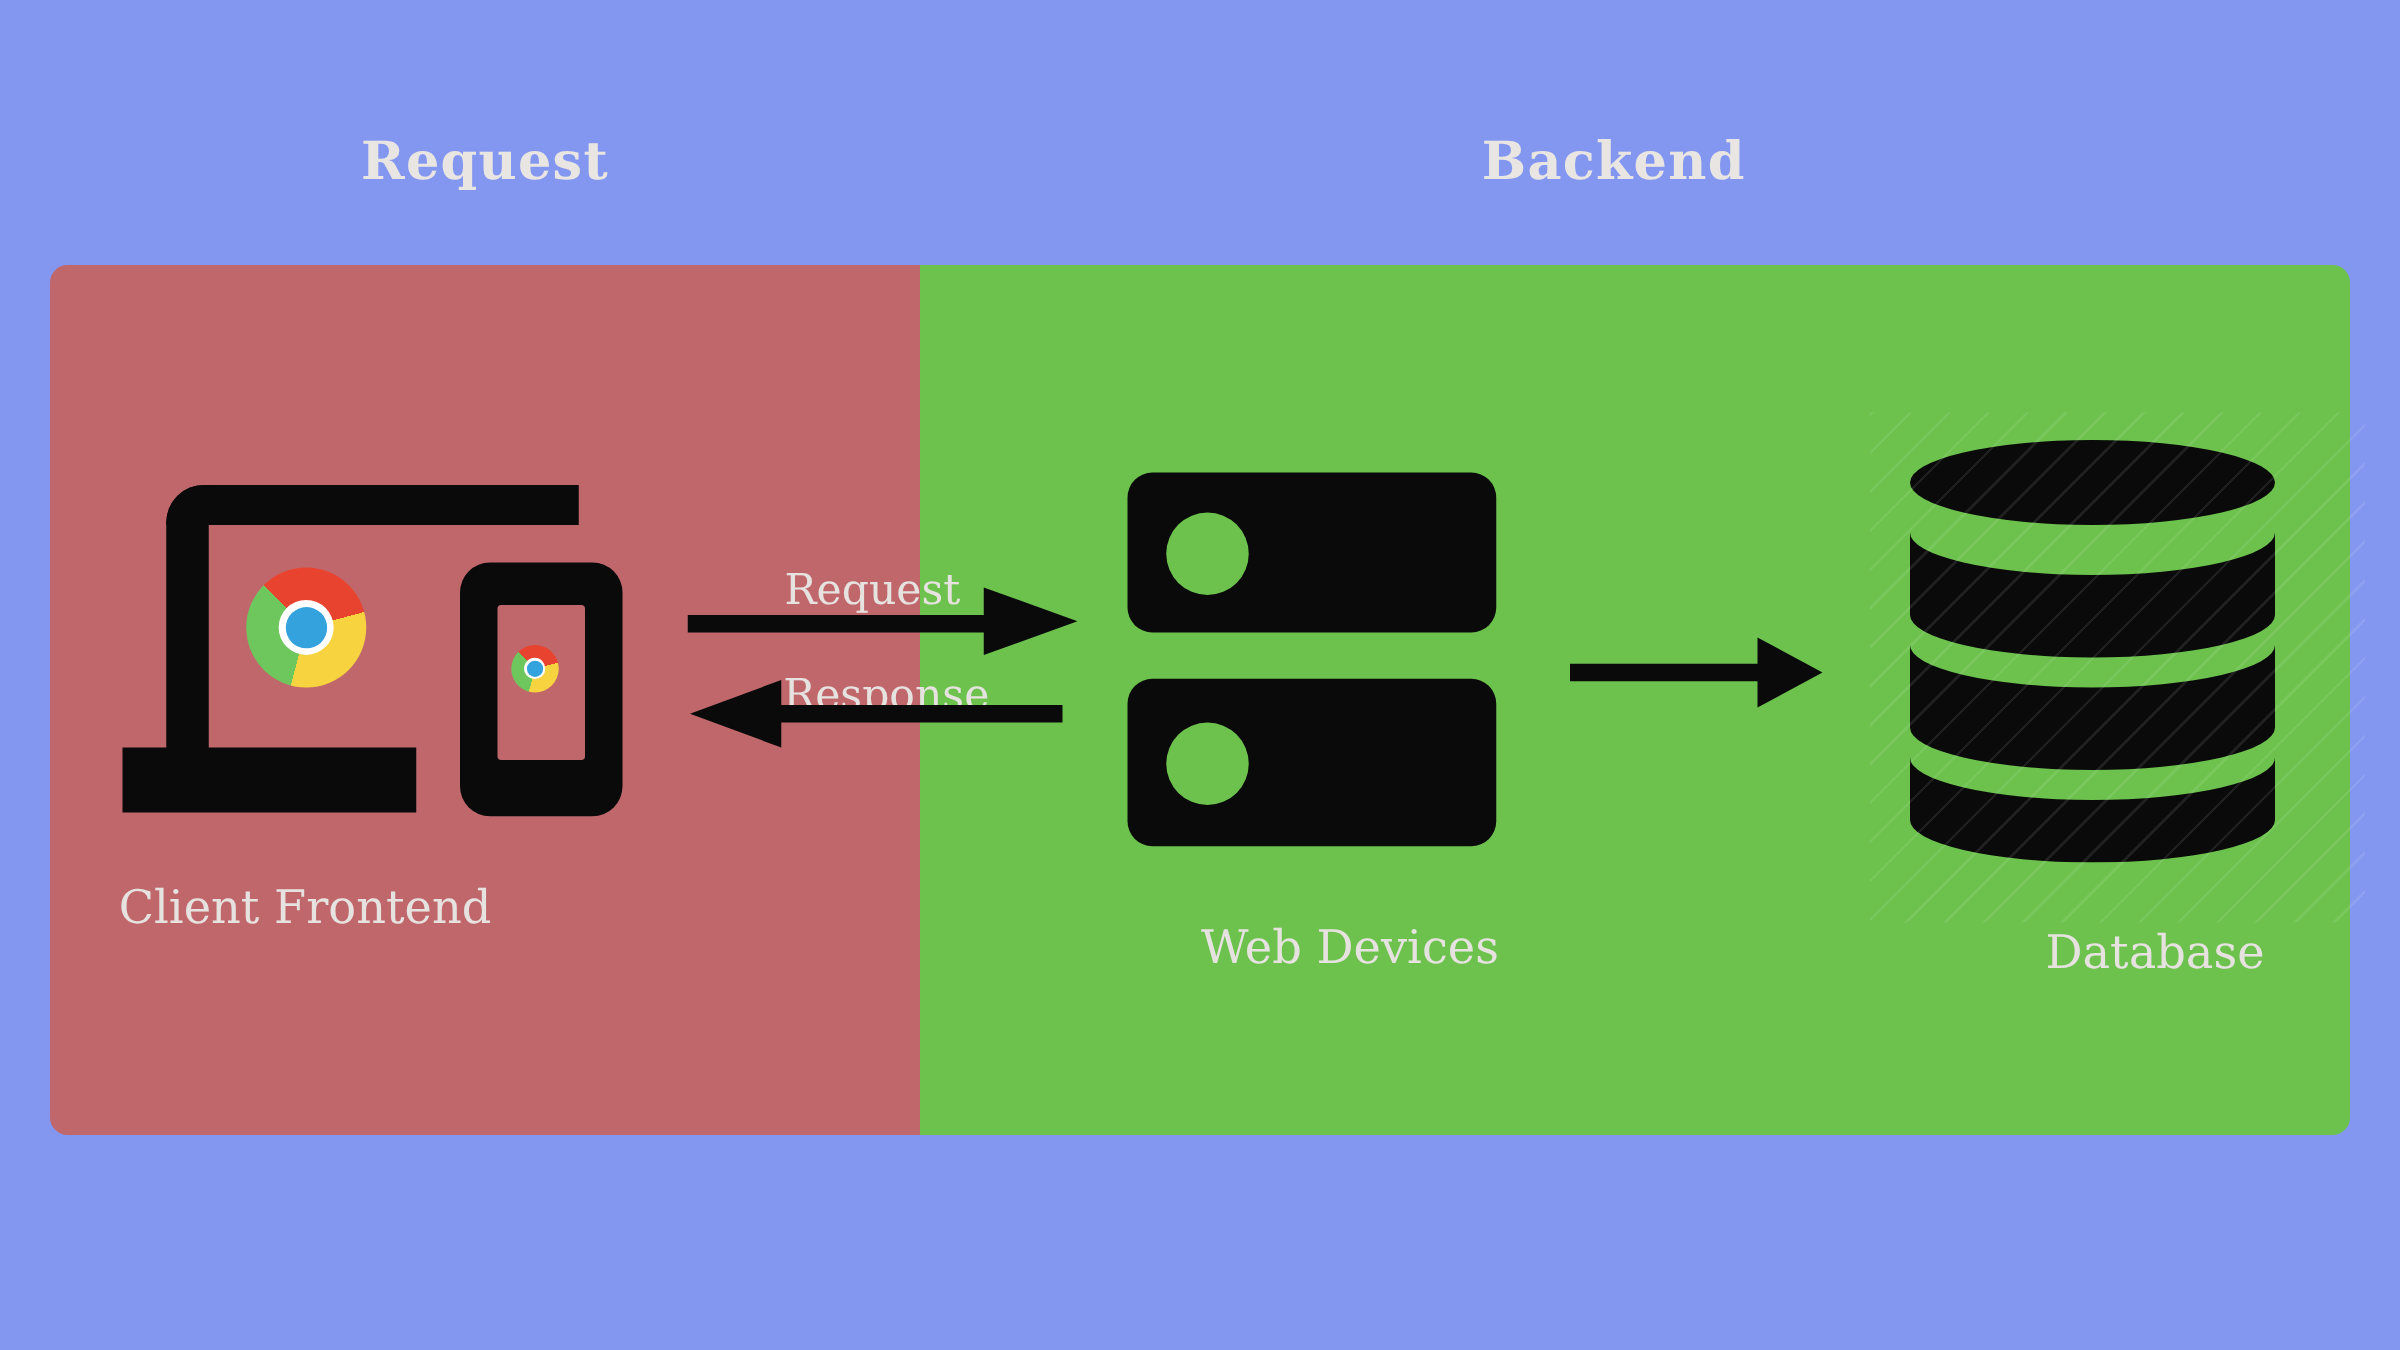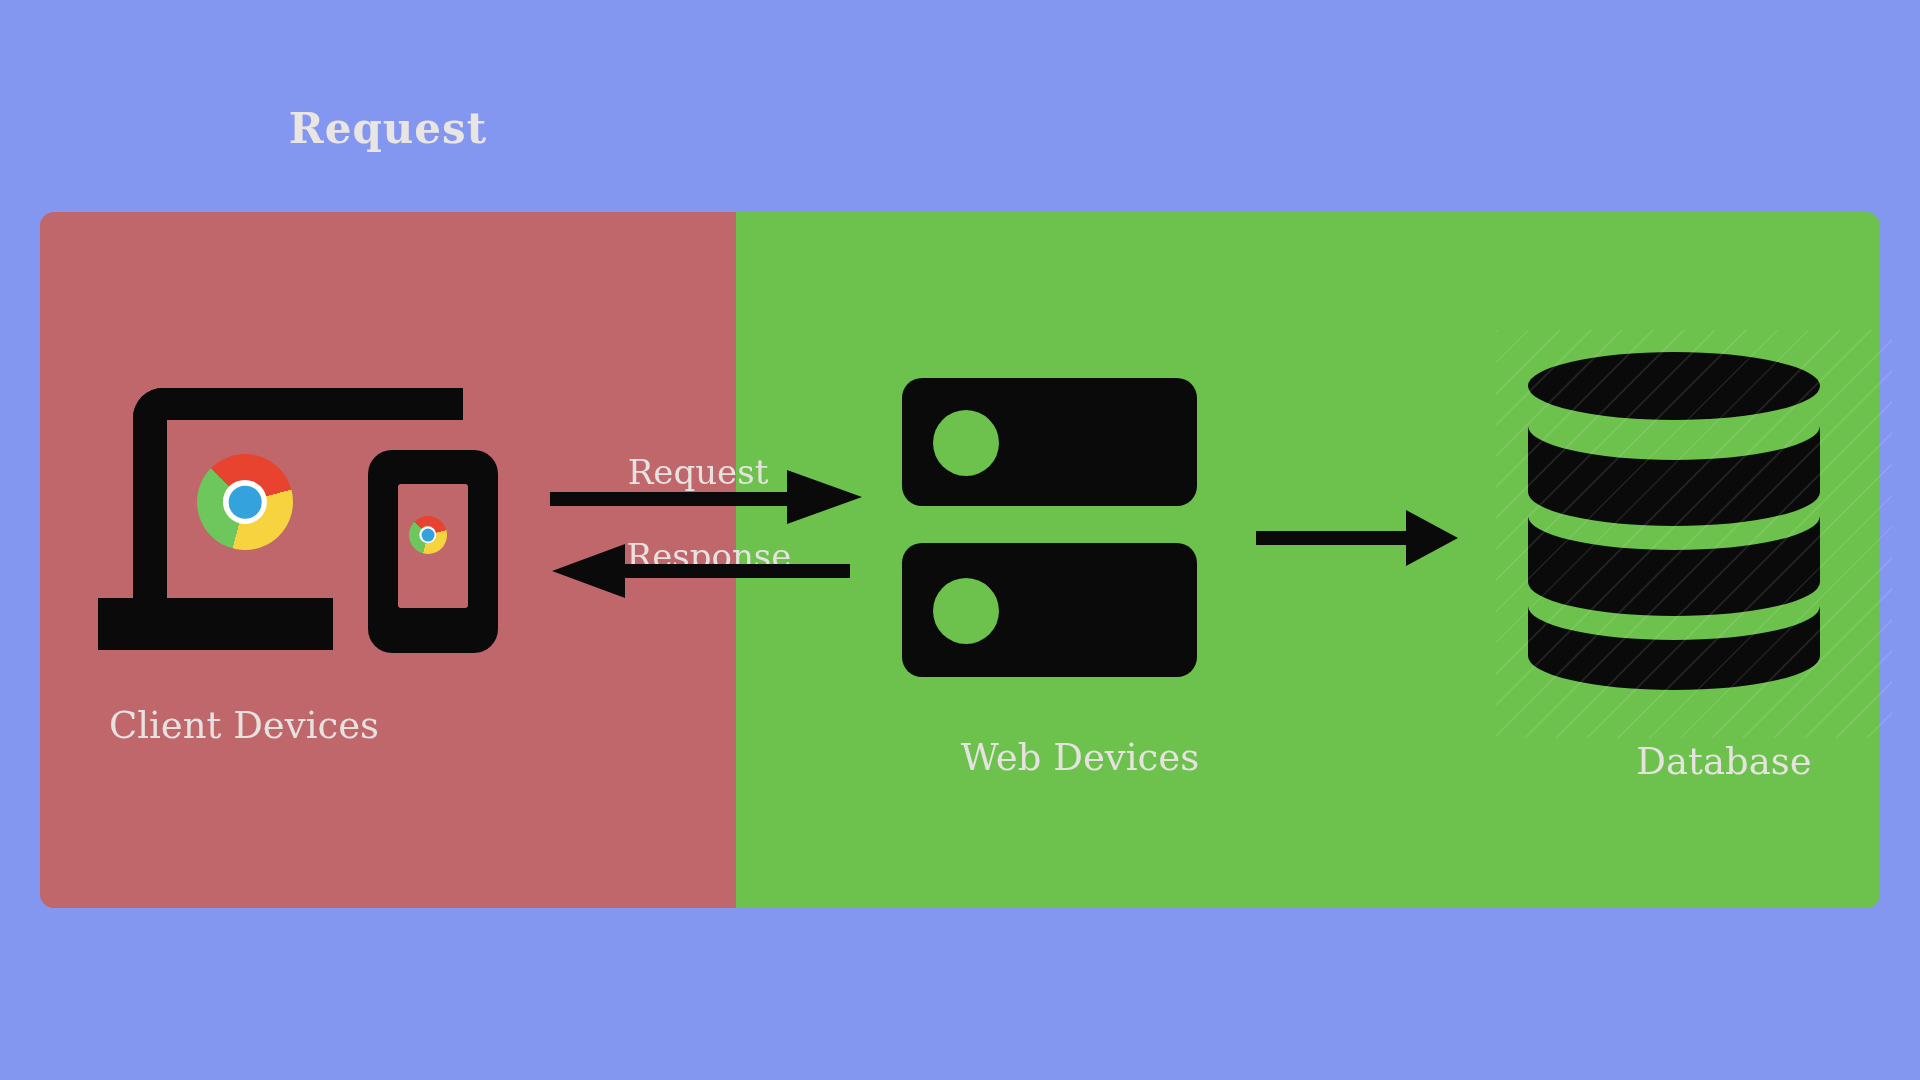--- a/index.html
+++ b/index.html
@@ -100,34 +100,35 @@
   .arrow-response{left:550px;top:540px;}
   .arrow-flow{left:1256px;top:506px;}
   .arrow polygon{fill:var(--icon,#0a0a0a);}
 </style>
 </head>
 <body>
 
 <div class="stage">
 
   <div class="zone-title zone-title-frontend">Request</div>
+  <div class="zone-title zone-title-backend">Backend</div>
 
   <div class="panel panel-frontend"></div>
   <div class="panel panel-backend"></div>
 
   <div>
     <div class="lap-top"></div>
     <div class="lap-left"></div>
     <div class="lap-base"></div>
     <div class="chrome chrome-laptop"></div>
     <div class="phone">
       <div class="phone-screen"></div>
     </div>
     <div class="chrome chrome-phone"></div>
-    <div class="node-label label-client">Client Devices</div>
+    <div class="node-label label-client">Client Frontend</div>
   </div>
 
   <div class="arrow-label label-request">Request</div>
   <svg class="arrow arrow-request" width="315" height="62" viewBox="0 0 315 62">
     <polygon points="0,26 237,26 237,4 312,31 237,58 237,40 0,40"></polygon>
   </svg>
 
   <div class="arrow-label label-response">Response</div>
   <svg class="arrow arrow-response" width="302" height="62" viewBox="0 0 302 62">
     <polygon points="2,31 75,4 75,24 300,24 300,38 75,38 75,58"></polygon>

